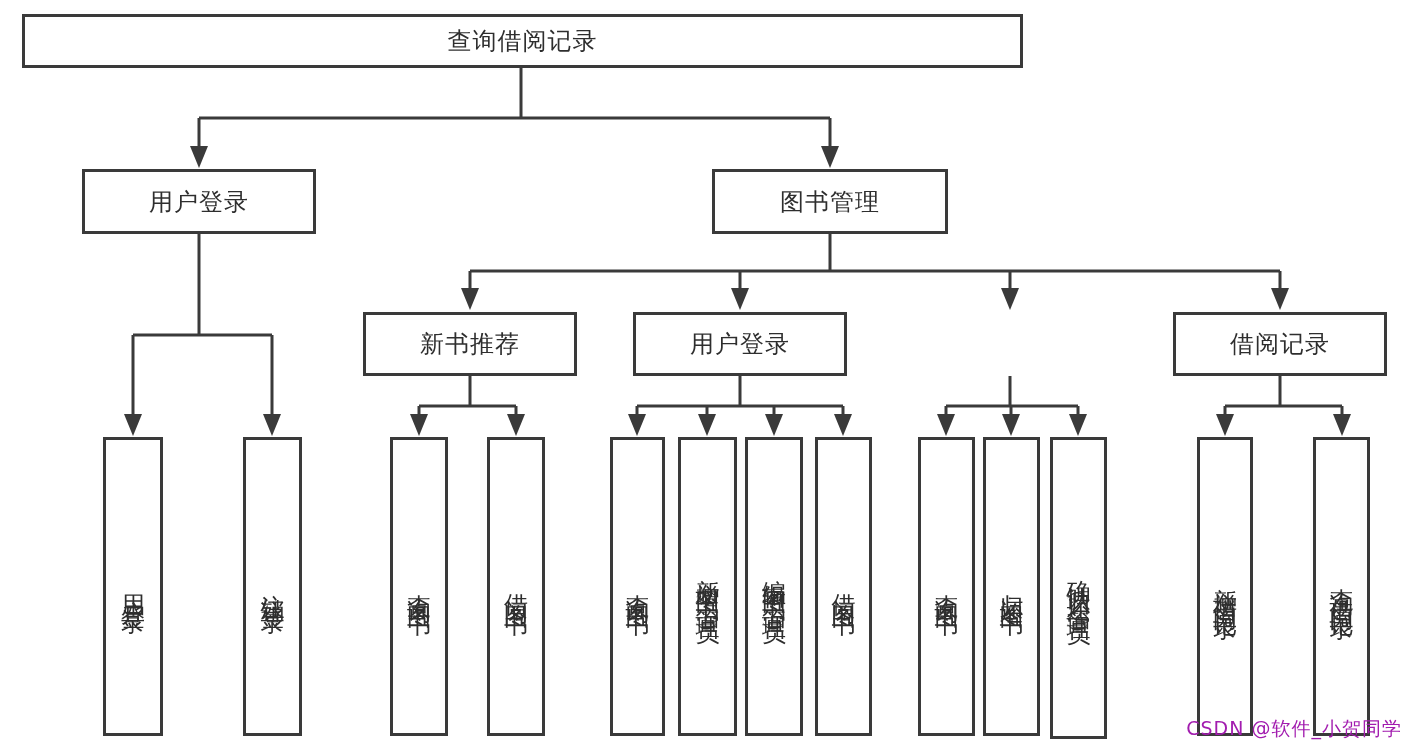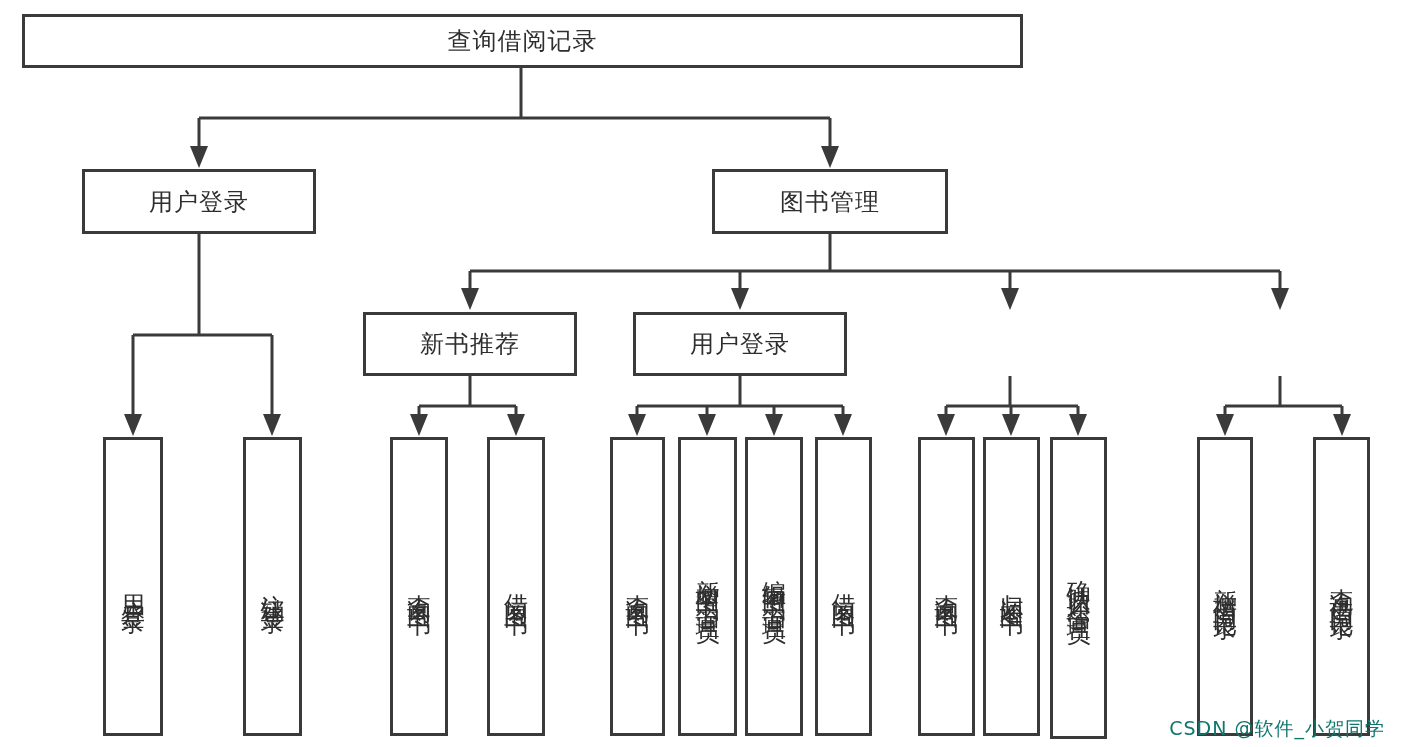--- a/index.html
+++ b/index.html
@@ -11,22 +11,22 @@
   .node{
     position:absolute;box-sizing:border-box;border:3px solid #3a3a3a;background:#ffffff;
     display:flex;align-items:center;justify-content:center;color:#2e2e2e;z-index:2;
   }
   .node .lbl{font-size:24px;letter-spacing:1px;white-space:nowrap;}
   .node.v .lbl{
     writing-mode:vertical-rl;text-orientation:mixed;
     letter-spacing:6px;line-height:1;white-space:normal;
   }
   .watermark{
-    position:absolute;right:20px;bottom:5px;z-index:6;
-    font-size:19px;color:#0f766e;letter-spacing:1px;white-space:nowrap;
+    position:absolute;right:3px;bottom:5px;z-index:6;
+    font-size:19px;color:#a21caf;letter-spacing:1px;white-space:nowrap;
   }
 </style>
 </head>
 <body>
 
 <div class="canvas">
 
   <svg class="connectors" viewBox="0 0 1405 747" xmlns="http://www.w3.org/2000/svg">
     <g stroke="#3a3a3a" stroke-width="3" fill="none">
       <path d="M521 68 V118 M199 118 H830 M199 118 V150 M830 118 V150"></path>
@@ -70,20 +70,23 @@
   <div class="node h" style="left:712px;top:169px;width:236px;height:65px">
     <span class="lbl">图书管理</span>
   </div>
 
   <div class="node h" style="left:363px;top:312px;width:214px;height:64px">
     <span class="lbl">新书推荐</span>
   </div>
   <div class="node h" style="left:633px;top:312px;width:214px;height:64px">
     <span class="lbl">用户登录</span>
   </div>
+  <div class="node h" style="left:1173px;top:312px;width:214px;height:64px">
+    <span class="lbl">借阅记录</span>
+  </div>
 
   <div class="node v" style="left:103px;top:437px;width:60px;height:299px">
     <span class="lbl">用户登录</span>
   </div>
   <div class="node v" style="left:243px;top:437px;width:59px;height:299px">
     <span class="lbl">注销登录</span>
   </div>
 
   <div class="node v" style="left:390px;top:437px;width:58px;height:299px">
     <span class="lbl">查询图书</span>

